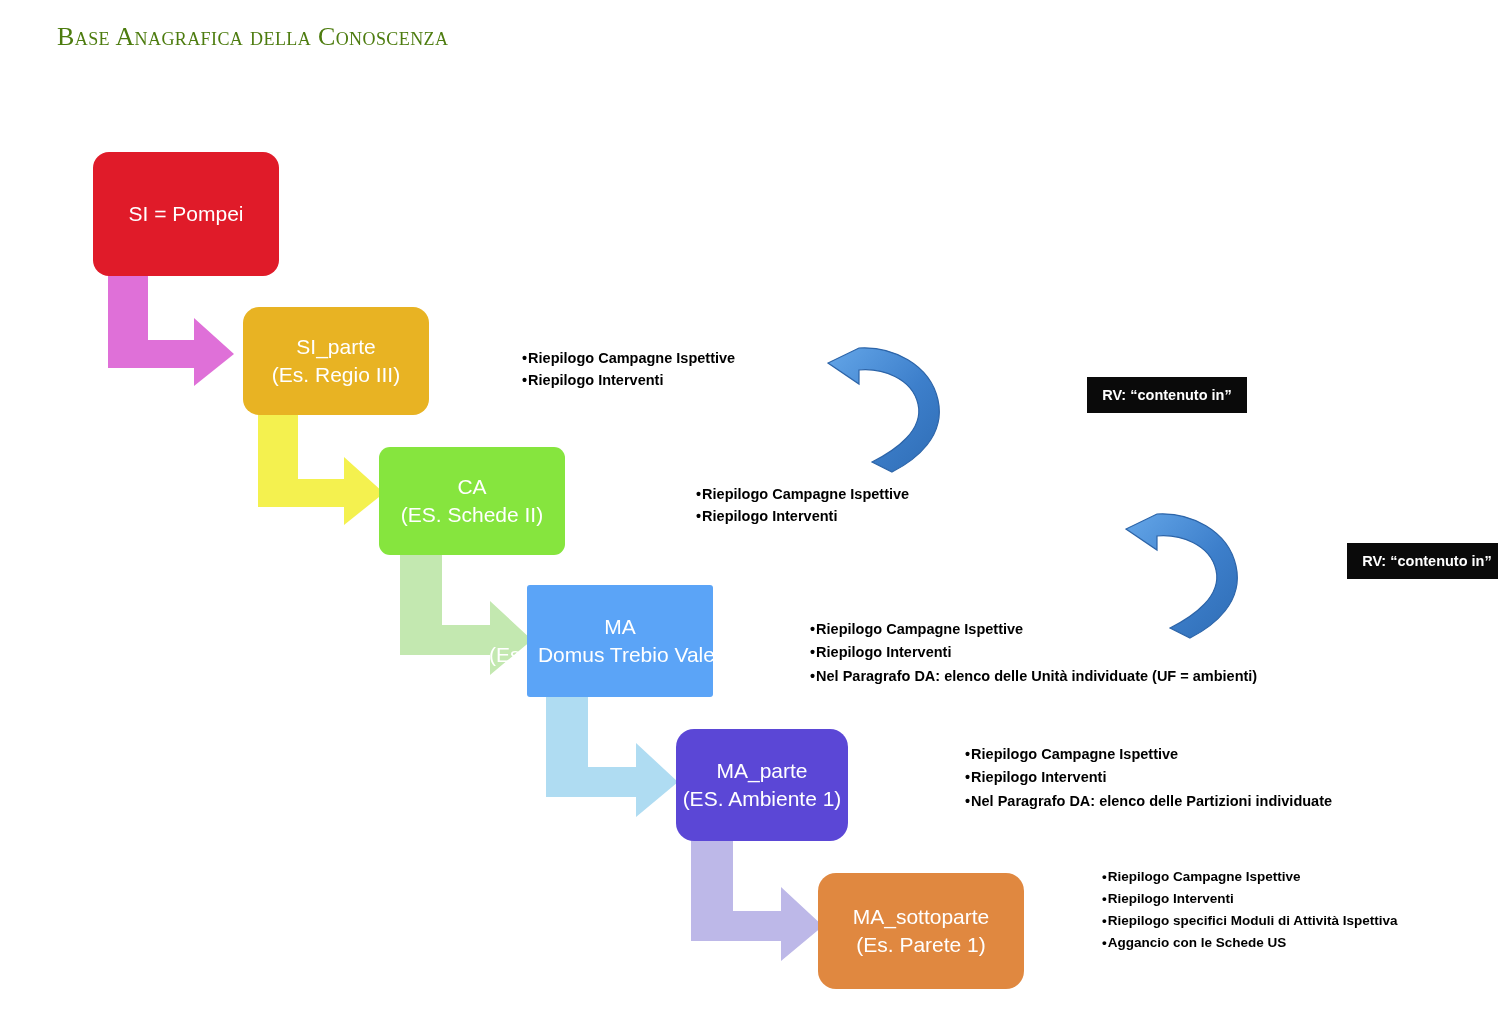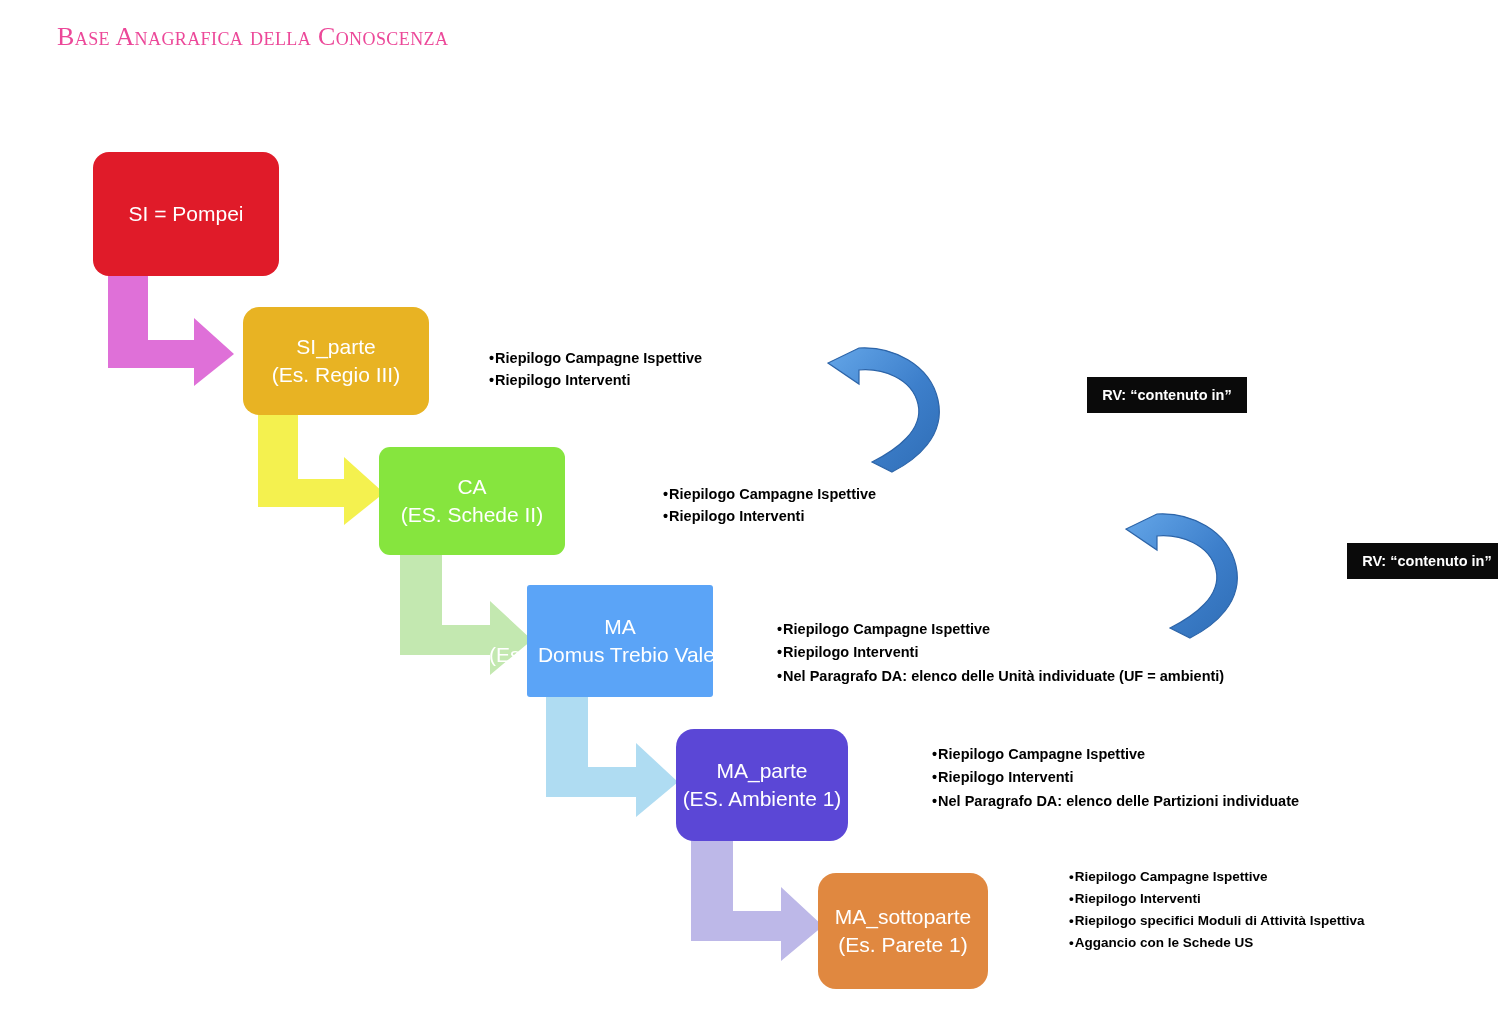--- a/index.html
+++ b/index.html
@@ -20,21 +20,21 @@
 
   
   #page-title {
     position: absolute;
     left: 57px;
     top: 22px;
     font-family: "Liberation Serif", serif;
     font-size: 26px;
     font-variant: small-caps;
     letter-spacing: 0.4px;
-    color: #ec4899;
+    color: #4d7c0f;
     white-space: nowrap;
   }
 
   
   .node {
     position: absolute;
     box-sizing: border-box;
     border-radius: 18px;
     color: #ffffff;
     display: flex;
@@ -47,21 +47,21 @@
     padding: 4px 8px;
     z-index: 4;
   }
   .node .line2 { white-space: pre; }
 
   #node-si        { left: 93px;  top: 152px; width: 186px; height: 124px; background: #E01B29; border-radius: 16px; }
   #node-si-parte  { left: 243px; top: 307px; width: 186px; height: 108px; background: #E8B323; border-radius: 16px; }
   #node-ca        { left: 379px; top: 447px; width: 186px; height: 108px; background: #86E53E; border-radius: 11px; }
   #node-ma        { left: 527px; top: 585px; width: 186px; height: 112px; background: #5BA4F7; border-radius: 3px; }
   #node-ma-parte  { left: 676px; top: 729px; width: 172px; height: 112px; background: #5B47D6; border-radius: 18px; }
-  #node-ma-sotto  { left: 818px; top: 873px; width: 170px; height: 116px; background: #E08840; border-radius: 18px; }
+  #node-ma-sotto  { left: 818px; top: 873px; width: 206px; height: 116px; background: #E08840; border-radius: 18px; }
 
   
   .elbow { position: absolute; z-index: 2; }
   .elbow svg { display: block; overflow: visible; }
 
   #elbow-1 { left: 108px; top: 274px; width: 126px; height: 112px; }
   #elbow-2 { left: 258px; top: 413px; width: 126px; height: 112px; }
   #elbow-3 { left: 400px; top: 553px; width: 132px; height: 122px; }
   #elbow-4 { left: 546px; top: 695px; width: 132px; height: 122px; }
   #elbow-5 { left: 691px; top: 839px; width: 132px; height: 122px; }
@@ -72,20 +72,21 @@
   #hook-1 { left: 826px;  top: 334px; width: 152px; height: 140px; }
   #hook-2 { left: 1124px; top: 500px; width: 152px; height: 140px; }
 
   
   .bullets {
     position: absolute;
     color: #000000;
     font-weight: bold;
     white-space: nowrap;
     z-index: 3;
+    margin-left: 33px;
   }
   .bullets .b { display: block; }
   .bullets .b::before { content: "\2022"; margin-right: 1px; }
 
   #bullets-1 { left: 489px; top: 347px; font-size: 14.5px; line-height: 1.55; }
   #bullets-2 { left: 663px; top: 483px; font-size: 14.5px; line-height: 1.55; }
   #bullets-3 { left: 777px; top: 618px; font-size: 14.5px; line-height: 1.62; }
   #bullets-4 { left: 932px; top: 743px; font-size: 14.5px; line-height: 1.62; }
   #bullets-5 { left: 1069px; top: 866px; font-size: 13.5px; line-height: 1.62; }
 

